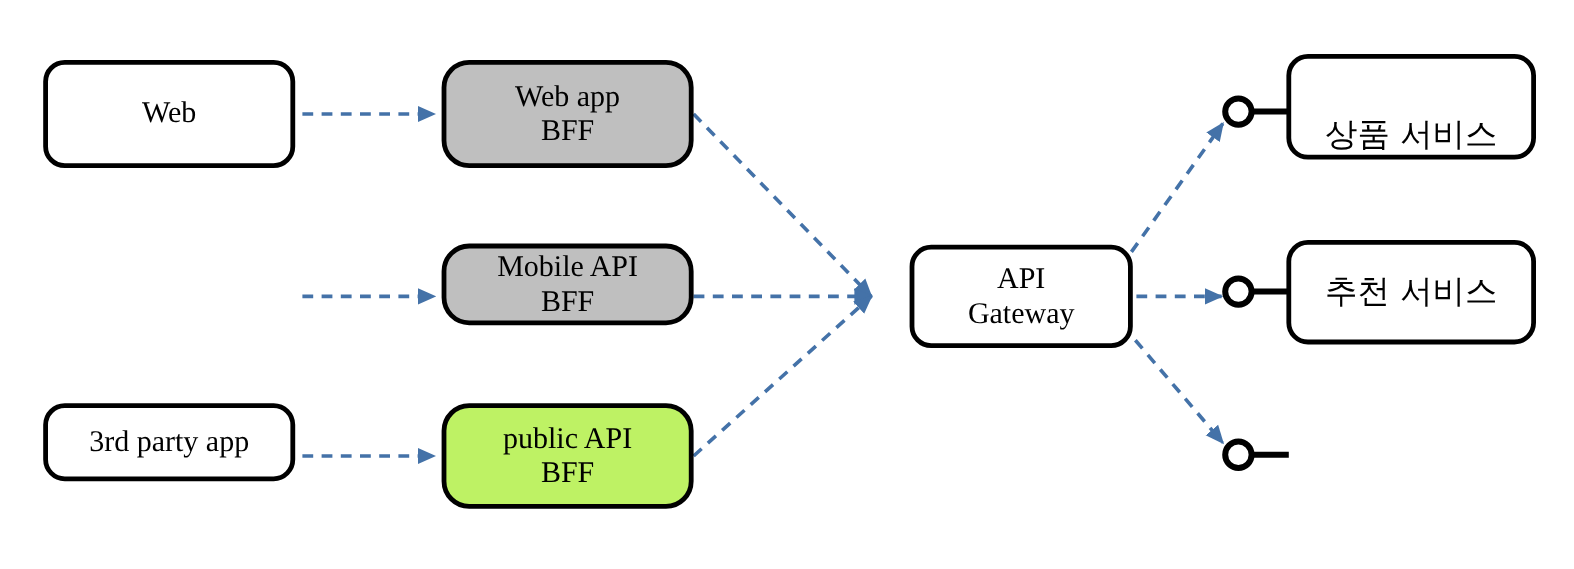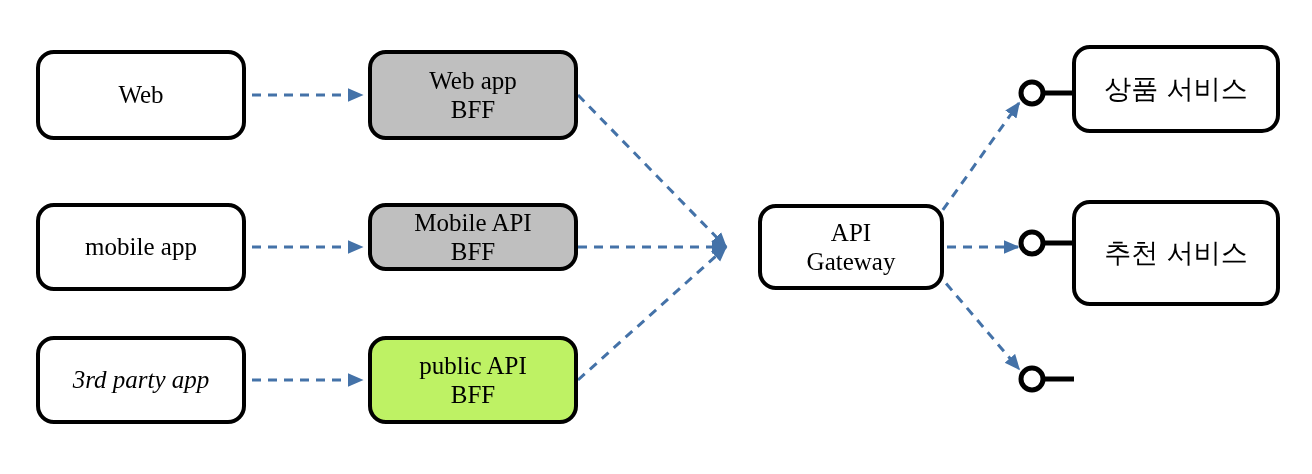--- a/index.html
+++ b/index.html
@@ -22,21 +22,21 @@
     border-radius: 18px;
     display: flex;
     align-items: center;
     justify-content: center;
     text-align: center;
     line-height: 1.18;
     color: #000000;
     background: #ffffff;
   }
   .node.client   { font-size: 25px; }
-  .node.bff      { font-size: 25px; }
+  .node.bff      { font-size: 25px; border-radius: 23px; }
   .node.gateway  { font-size: 25px; }
   .node.service  { font-size: 27px; }
   .node .label { display: block; white-space: pre-line; }
   .node.service .label {
     font-family: "DejaVu Sans", "Liberation Sans", sans-serif;
     font-size: 27px;
   }
   svg.wires {
     position: absolute;
     left: 0;
@@ -90,24 +90,21 @@
     <line class="lolli-stem" x1="1043" y1="243" x2="1074" y2="243" stroke="#000000"></line>
     <circle class="lolli-circle" cx="1032" cy="243" r="11"></circle>
 
     <line class="lolli-stem" x1="1043" y1="379" x2="1074" y2="379" stroke="#000000"></line>
     <circle class="lolli-circle" cx="1032" cy="379" r="11"></circle>
   </svg>
 
   <div class="node client" style="left:36px; top:50px; width:210px; height:90px;text-align:center;">
     <span class="label">Web</span>
   </div>
-  <div class="node client" style="left:36px; top:203px; width:210px; height:88px;">
-    <span class="label">mobile app</span>
-  </div>
-  <div class="node client" style="left:36px; top:336px; width:210px; height:88px;font-style:italic;">
+  <div class="node client" style="left:36px; top:336px; width:210px; height:65px;">
     <span class="label">3rd party app</span>
   </div>
 
   <div class="node bff" style="left:368px; top:50px; width:210px; height:90px; background:#BFBFBF;">
     <span class="label">Web app
 BFF</span>
   </div>
   <div class="node bff" style="left:368px; top:203px; width:210px; height:68px; background:#BFBFBF;">
     <span class="label">Mobile API
 BFF</span>
@@ -115,20 +112,20 @@
   <div class="node bff" style="left:368px; top:336px; width:210px; height:88px; background:#bef264;">
     <span class="label">public API
 BFF</span>
   </div>
 
   <div class="node gateway" style="left:730px; top:204px; width:186px; height:86px;margin-left:28px;">
     <span class="label">API
 Gateway</span>
   </div>
 
-  <div class="node service" style="left:1072px; top:45px; width:208px; height:88px;">
+  <div class="node service" style="left:1072px; top:45px; width:208px; height:88px;align-items:flex-end;">
     <span class="label">상품 서비스</span>
   </div>
-  <div class="node service" style="left:1072px; top:200px; width:208px; height:106px;">
+  <div class="node service" style="left:1072px; top:200px; width:208px; height:87px;">
     <span class="label">추천 서비스</span>
   </div>
 
 </div>
 
 </body></html>

